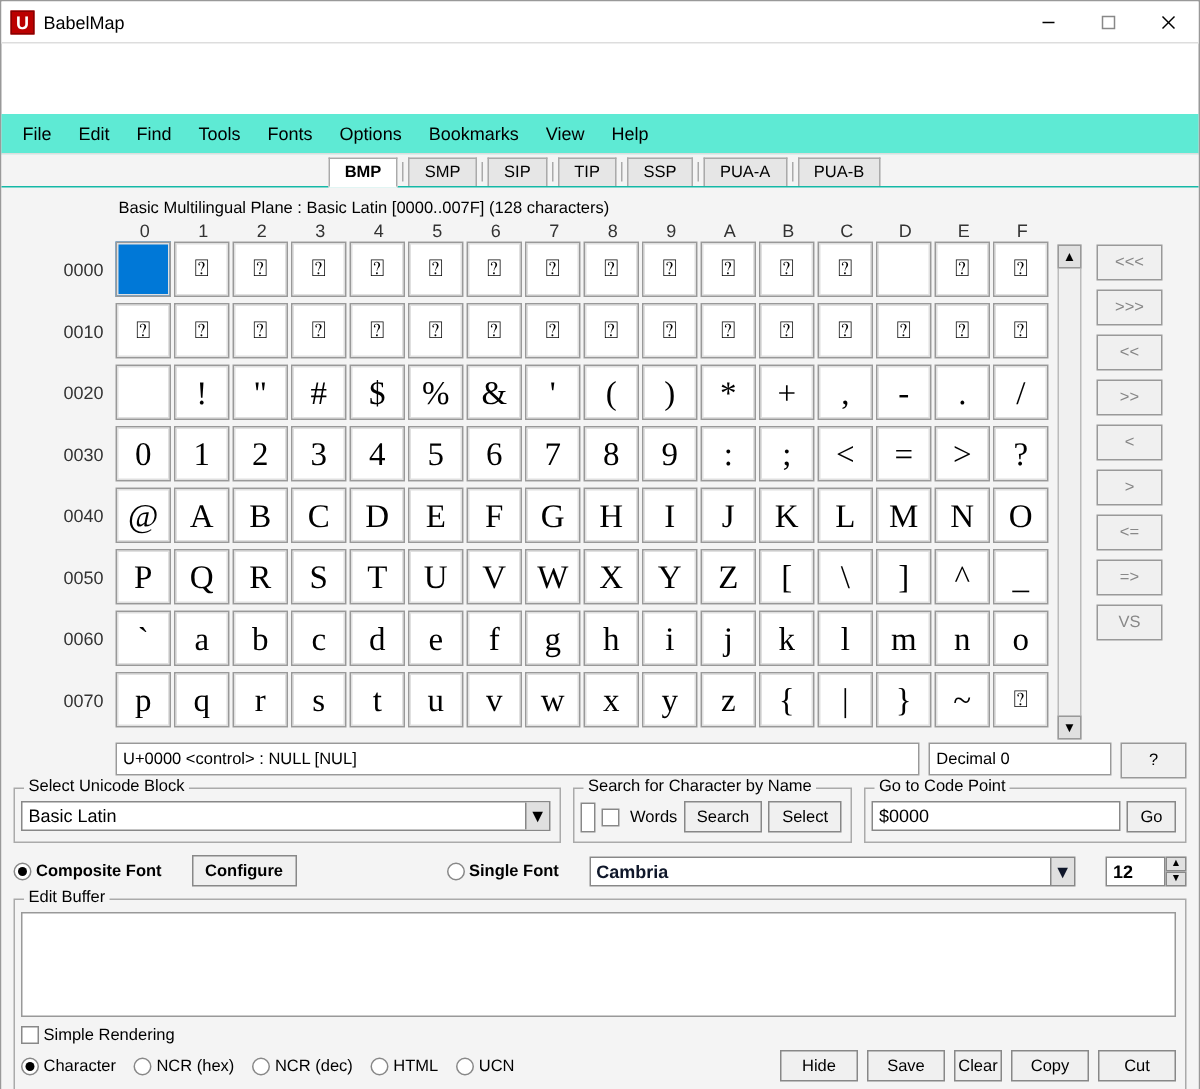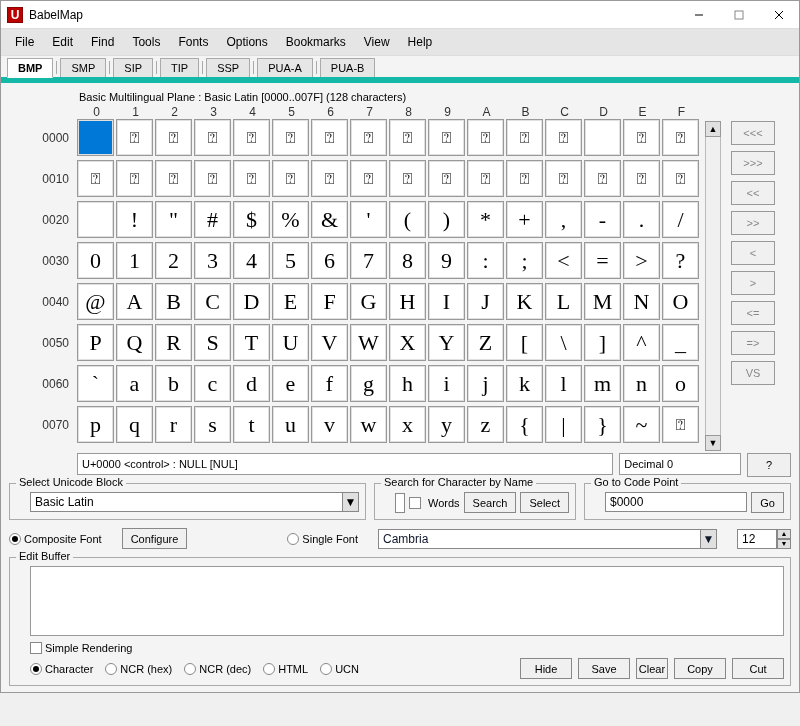--- a/index.html
+++ b/index.html
@@ -2,23 +2,23 @@
 <html><head>
 <meta charset="utf-8">
 <style>
 * { box-sizing: border-box; }
 body { margin: 0; font-family: Tahoma, Arial, sans-serif; font-size: 11px; background: #f0f0f0; color: #000; width: 800px; }
 .window { width: 800px; background: #fff; border: 1px solid #999; }
 .titlebar { display: flex; align-items: center; height: 28px; background: #fff; border-bottom: 1px solid #ddd; }
 .titlebar .app-icon { width: 16px; height: 16px; margin: 0 6px; background: #b00; color: #fff; display: flex; align-items: center; justify-content: center; font-weight: bold; font-size: 12px; border: 1px solid #800; }
 .titlebar .title { flex: 1; font-size: 12px; }
 .titlebar .winbtn { width: 40px; height: 28px; display: flex; align-items: center; justify-content: center; }
-.menubar { display: flex; gap: 2px; padding: 4px 6px; background: #e5e5e5; border-bottom: 1px solid #ddd; font-size: 12px; }
+.menubar { display: flex; gap: 2px; padding: 4px 6px; background: #5eead4; border-bottom: 1px solid #ddd; font-size: 12px; margin-top: 47px; }
 .menubar span { padding: 2px 8px; }
-.tabbar { display: flex; gap: 1px; background: #f4f4f4; padding: 2px 0 0 6px; border-bottom: 6px solid #14b8a6; position: relative; }
+.tabbar { display: flex; gap: 1px; background: #f4f4f4; padding: 2px 0 0 6px; border-bottom: 1px solid #14b8a6; position: relative; justify-content: center; }
 .tabbar .tab { padding: 3px 10px; border: 1px solid #aaa; border-bottom: none; background: #e6e6e6; font-size: 11px; }
 .tabbar .tab.sel { background: #fff; font-weight: bold; border-bottom: 1px solid #fff; margin-bottom: -1px; }
 .sep { width: 1px; background: #aaa; margin: 3px 2px; }
 .content { padding: 6px 8px; background: #f4f4f4; }
 .plane-label { font-size: 11px; margin: 2px 0 2px 70px; }
 .gridwrap { display: flex; align-items: flex-start; gap: 4px; }
 .grid-area { }
 .col-headers { display: flex; margin-left: 68px; }
 .col-headers .ch { width: 39px; text-align: center; font-size: 12px; color: #333; }
 .grid-rows { }
@@ -31,31 +31,31 @@
 .scrollbar .up, .scrollbar .down { height: 16px; background: #e0e0e0; border: 1px solid #999; display: flex; align-items: center; justify-content: center; position: absolute; left: -1px; right: -1px; font-size: 9px; }
 .scrollbar .up { top: -1px; }
 .scrollbar .down { bottom: -1px; }
 .navcol { display: flex; flex-direction: column; gap: 6px; margin-top: 16px; margin-left: 6px; }
 .navbtn { width: 44px; height: 24px; border: 1px solid #999; background: #f0f0f0; color: #888; font-size: 11px; display: flex; align-items: center; justify-content: center; }
 .statusrow { display: flex; gap: 6px; margin-top: 2px; margin-left: 68px; }
 .statusbox { height: 22px; border: 1px solid #999; background: #fff; display: flex; align-items: center; padding: 0 4px; font-size: 11px; }
 .statusbox.main { width: 537px; }
 .statusbox.dec { width: 122px; }
 .qbtn { width: 44px; height: 24px; border: 1px solid #999; background: #f0f0f0; display: flex; align-items: center; justify-content: center; }
-.fieldset { border: 1px solid #aaa; padding: 8px 6px 6px 20px; margin-top: 6px; position: relative; }
+.fieldset { border: 1px solid #aaa; padding: 8px 6px 6px 4px; margin-top: 6px; position: relative; }
 .fieldset .legend { position: absolute; top: -8px; left: 6px; background: #f4f4f4; padding: 0 3px; font-size: 11px; }
 .row2 { display: flex; gap: 8px; }
 .row2 .fieldset { flex: 1 1 auto; }
 .combo { border: 1px solid #888; background: #fff; height: 20px; display: flex; align-items: center; padding: 0 4px; position: relative; flex: 1; font-size: 12px; }
 .combo .arrow { position: absolute; right: 0; top: 0; bottom: 0; width: 16px; background: #e0e0e0; border-left: 1px solid #888; display: flex; align-items: center; justify-content: center; }
 .btn { border: 1px solid #888; background: #f0f0f0; height: 21px; padding: 0 8px; display: flex; align-items: center; justify-content: center; font-size: 11px; }
 .chk { width: 12px; height: 12px; border: 1px solid #888; background: #fff; margin-right: 3px; }
 .rad { width: 12px; height: 12px; border: 1px solid #888; border-radius: 50%; background: #fff; margin-right: 3px; position: relative; }
 .rad.sel::after { content: ''; position: absolute; width: 6px; height: 6px; background: #000; border-radius: 50%; top: 2px; left: 2px; }
-.fontrow { display: flex; align-items: center; gap: 20px; margin-top: 8px; }
+.fontrow { display: flex; align-items: center; gap: 20px; margin-top: 8px; font-weight: bold; }
 .radlabel { display: flex; align-items: center; font-size: 11px; }
 .input { border: 1px solid #888; background: #fff; height: 20px; padding: 0 4px; font-size: 12px; display: flex; align-items: center; }
 .spinner { display: flex; }
 .spinner .sb { display: flex; flex-direction: column; }
 .spinner .sbtn { width: 14px; height: 10px; border: 1px solid #888; background: #e0e0e0; font-size: 7px; display: flex; align-items: center; justify-content: center; }
 .editbuf { width: 100%; height: 70px; border: 1px solid #999; background: #fff; margin-bottom: 6px; }
 .bottombtns { display: flex; gap: 6px; justify-content: flex-end; align-items: center; }
 .opts { display: flex; align-items: flex-end; gap: 2px; flex: 1; }
 </style>
 </head>

